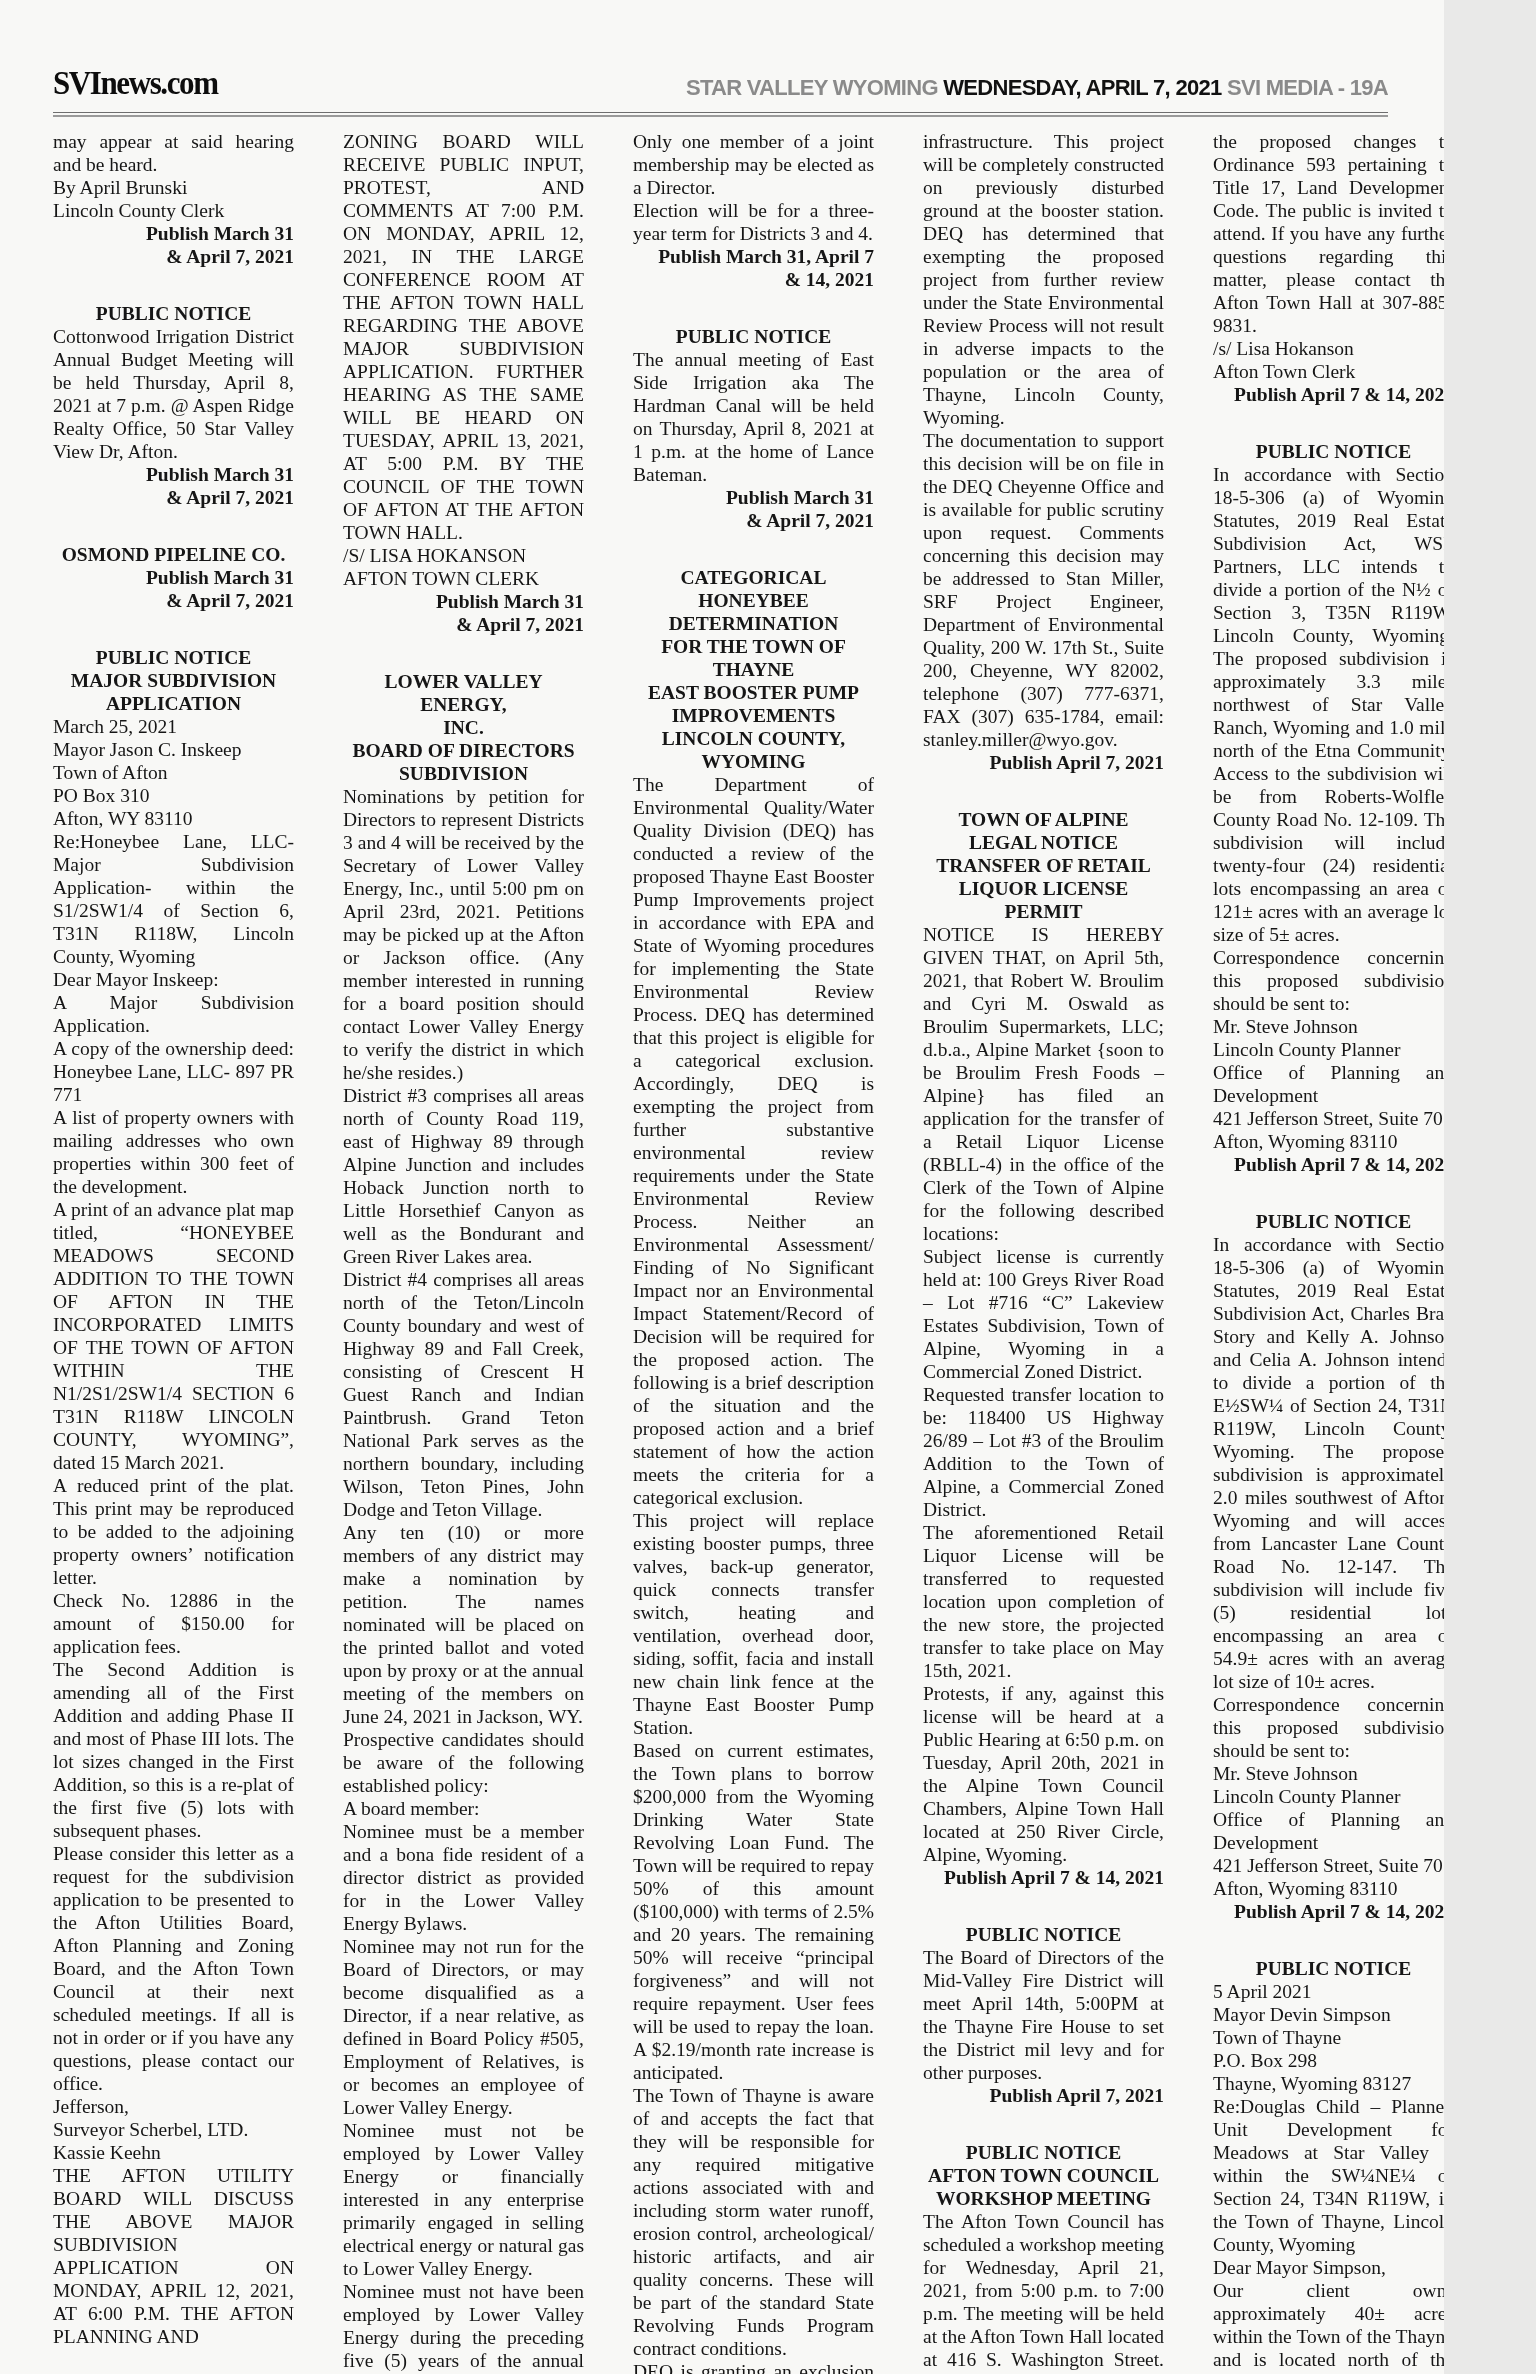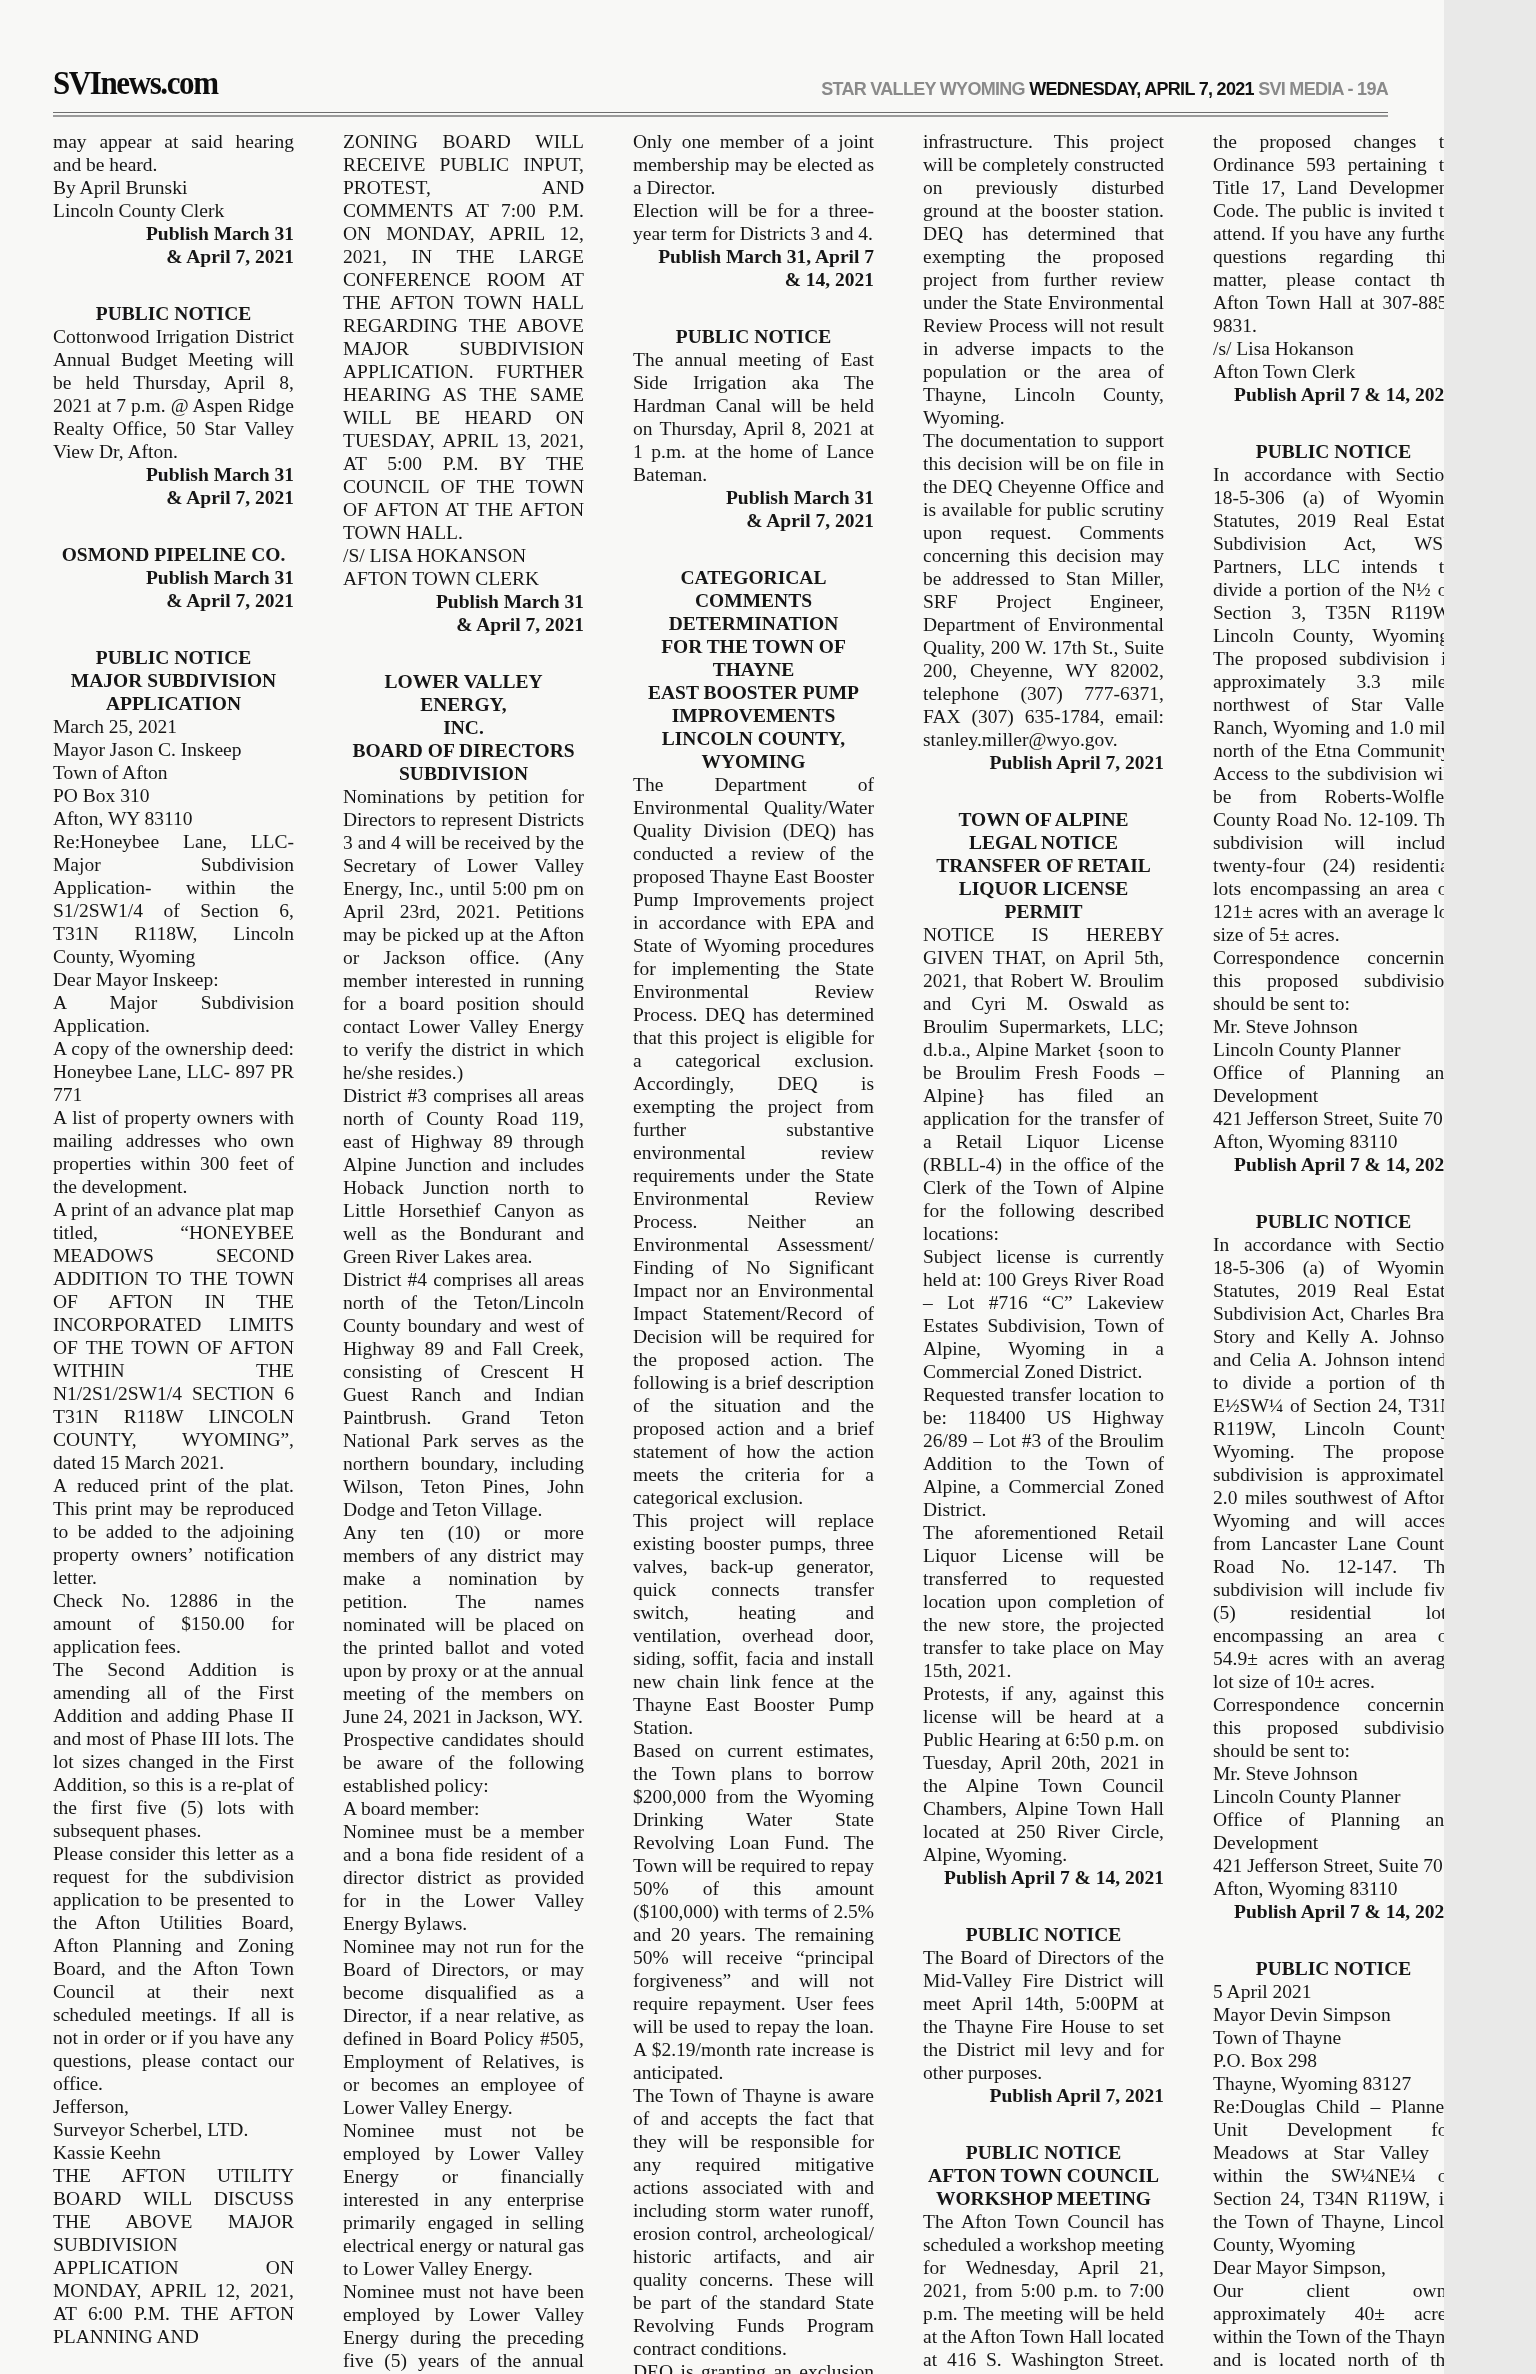--- a/index.html
+++ b/index.html
@@ -24,21 +24,21 @@
     font-size:31px;
     letter-spacing:-1.4px;
     transform:scaleY(1.08);
     transform-origin:left bottom;
     color:#0d0d0d;
     white-space:nowrap;
   }
   .dateline{
     font-family:"Liberation Sans", sans-serif;
     font-weight:bold;
-    font-size:18px;
+    font-size:22px;
     letter-spacing:-0.7px;
     white-space:nowrap;
   }
   .dateline .muted{color:#8a8a8a;}
   .dateline .strong{color:#111111;}
   .rule{
     margin:9.3px 56px 0 53px;
     border-top:1.9px solid #6e6e6e;
     border-bottom:2.8px solid #9a9a9a;
     height:1.9px;
@@ -161,21 +161,21 @@
         <div class="h">
           <div>PUBLIC NOTICE</div>
         </div>
         <p class="p">The annual meeting of East Side Irrigation aka The Hardman Canal will be held on Thursday, April 8, 2021 at 1 p.m. at the home of Lance Bateman.</p>
         <div class="pub">
           <div>Publish March 31</div>
           <div>&amp; April 7, 2021</div>
         </div>
         <div class="gap"></div>
         <div class="h">
-          <div>CATEGORICAL COMMENTS</div>
+          <div>CATEGORICAL HONEYBEE</div>
           <div>DETERMINATION</div>
           <div>FOR THE TOWN OF THAYNE</div>
           <div>EAST BOOSTER PUMP</div>
           <div>IMPROVEMENTS</div>
           <div>LINCOLN COUNTY,</div>
           <div>WYOMING</div>
         </div>
         <p class="p">The Department of Environmental Quality/Water Quality Division (DEQ) has conducted a review of the proposed Thayne East Booster Pump Improvements project in accordance with EPA and State of Wyoming procedures for implementing the State Environmental Review Process. DEQ has determined that this project is eligible for a categorical exclusion. Accordingly, DEQ is exempting the project from further substantive environmental review requirements under the State Environmental Review Process. Neither an Environmental Assessment/ Finding of No Significant Impact nor an Environmental Impact Statement/Record of Decision will be required for the proposed action.  The following is a brief description of the situation and the proposed action and a brief statement of how the action meets the criteria for a categorical exclusion.</p>
         <p class="p">This project will replace existing booster pumps, three valves, back-up generator, quick connects transfer switch, heating and ventilation, overhead door, siding, soffit, facia and install new chain link fence at the Thayne East Booster Pump Station.</p>
         <p class="p">Based on current estimates, the Town plans to borrow $200,000 from the Wyoming Drinking Water State Revolving Loan Fund. The Town will be required to repay 50% of this amount ($100,000) with terms of 2.5% and 20 years. The remaining 50% will receive “principal forgiveness” and will not require repayment. User fees will be used to repay the loan. A $2.19/month rate increase is anticipated.</p>

